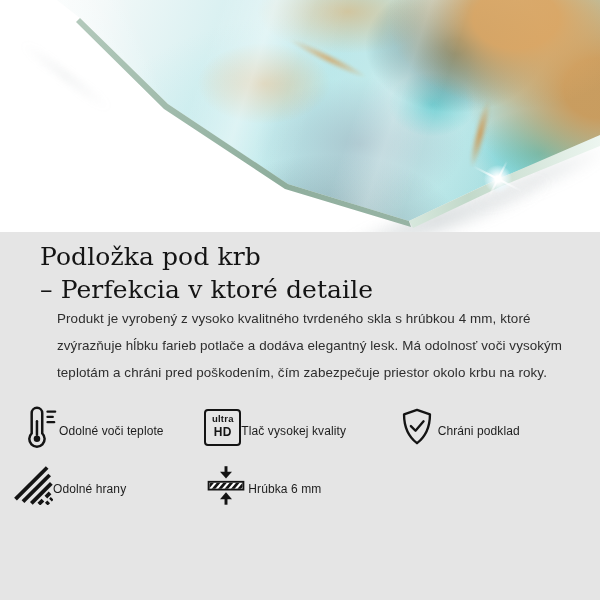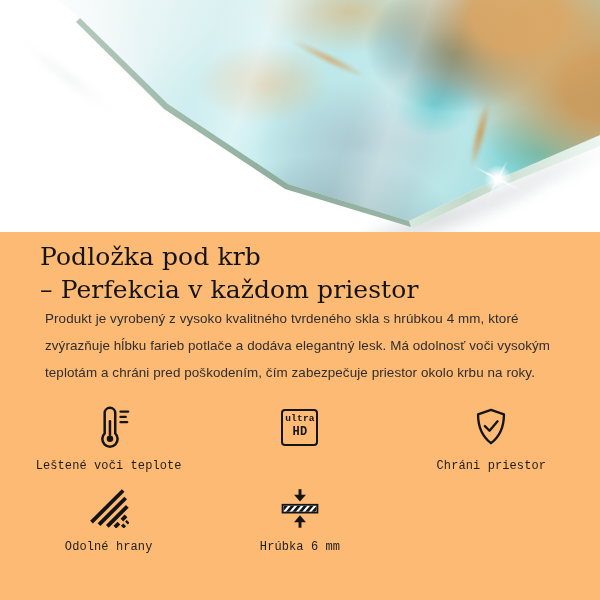--- a/index.html
+++ b/index.html
@@ -1,16 +1,16 @@
 <!DOCTYPE html>
 <html><head>
 <meta charset="utf-8">
 <style>
   html,body{margin:0;padding:0;background:#fff;}
-  .canvas{position:relative;width:600px;height:600px;background:#fdba74;overflow:hidden;
+  .canvas{position:relative;width:600px;height:600px;background:#e5e5e5;overflow:hidden;
           font-family:"Liberation Sans",sans-serif;}
 
   
   .photo{position:absolute;left:0;top:0;width:600px;height:232px;background:#fff;overflow:hidden;}
   .streak-shadow{position:absolute;left:6px;top:26px;width:150px;height:10px;
     background:radial-gradient(50% 50% at 50% 50%, rgba(140,150,156,.22), rgba(140,150,156,0) 75%);
     transform:rotate(37deg);transform-origin:left center;filter:blur(4px);}
   .corner-shadow{position:absolute;left:268px;top:194px;width:340px;height:52px;
     background:radial-gradient(50% 50% at 50% 50%, rgba(120,134,140,.30), rgba(120,134,140,0) 70%);
     transform:rotate(-19deg);filter:blur(6px);}
@@ -54,27 +54,27 @@
   .sparkle .glow{position:absolute;left:-14px;top:-14px;width:28px;height:28px;border-radius:50%;
     background:radial-gradient(circle, rgba(255,255,255,1) 15%, rgba(235,250,255,.6) 45%, rgba(255,255,255,0) 72%);}
   .sparkle .arm{position:absolute;background:linear-gradient(90deg, rgba(255,255,255,0), #fff 45%, #fff 55%, rgba(255,255,255,0));}
   .sparkle .arm1{left:-27px;top:-1px;width:54px;height:2px;transform:rotate(27deg);}
   .sparkle .arm2{left:-20px;top:-1px;width:40px;height:2px;transform:rotate(-63deg);}
 
   
   .title{position:absolute;left:40px;top:240px;margin:0;font-family:"DejaVu Serif",serif;
     font-weight:400;font-size:25px;line-height:33px;color:#141414;letter-spacing:.1px;}
   .title span{display:block;}
-  .desc{position:absolute;left:45px;top:305px;width:535px;margin:0;
+  .desc{position:absolute;left:57px;top:305px;width:535px;margin:0;
     font-size:13.4px;line-height:27px;color:#2e2e2e;letter-spacing:.1px;}
 
   
   .features{position:absolute;left:13px;top:403px;width:574px;display:grid;
     grid-template-columns:repeat(3,1fr);row-gap:10px;}
-  .feature{display:flex;flex-direction:column;align-items:center;font-family:Liberation Mono, monospace;}
+  .feature{display:flex;flex-direction:row;align-items:center;}
   .icon-box{height:48px;display:flex;align-items:center;justify-content:center;}
   .f-label{margin-top:8px;font-size:12px;line-height:15px;color:#1d1d1d;letter-spacing:.1px;}
   .ic{stroke:#141414;fill:none;stroke-linecap:round;stroke-linejoin:round;}
   .uhd{width:33px;height:33px;border:2.5px solid #141414;border-radius:4px;display:flex;
     flex-direction:column;align-items:center;justify-content:center;color:#141414;}
   .uhd .u{font-size:9.5px;font-weight:700;line-height:10px;letter-spacing:.2px;}
   .uhd .h{font-size:12px;font-weight:800;line-height:16px;letter-spacing:.3px;}
 </style>
 </head>
 <body>
@@ -95,58 +95,59 @@
     <div class="edge-bottom"></div>
     <div class="sparkle">
       <div class="glow"></div>
         <div class="arm arm1"></div>
         <div class="arm arm2"></div>
     </div>
   </div>
 
   <h1 class="title">
     <span>Podložka pod krb</span>
-    <span>– Perfekcia v každom priestor</span>
+    <span>– Perfekcia v ktoré detaile</span>
   </h1>
 
   <p class="desc">Produkt je vyrobený z vysoko kvalitného tvrdeného skla s hrúbkou 4 mm, ktoré zvýrazňuje hĺbku farieb potlače a dodáva elegantný lesk. Má odolnosť voči vysokým teplotám a chráni pred poškodením, čím zabezpečuje priestor okolo krbu na roky.</p>
 
   <div class="features">
 
     <div class="feature">
       <div class="icon-box">
         <svg class="ic" width="46" height="46" viewBox="0 0 48 48" stroke-width="2.6">
           <path d="M19.5 30.7 L19.5 9.5 A5.5 5.5 0 0 1 30.5 9.5 L30.5 30.7 A8 8 0 1 1 19.5 30.7 Z"></path>
           <line x1="25" y1="18" x2="25" y2="32"></line>
           <circle cx="25" cy="36.3" r="3.4" fill="#141414" stroke="none"></circle>
           <line x1="36" y1="8" x2="44" y2="8" stroke-width="2.4"></line>
           <line x1="36" y1="13.5" x2="41.5" y2="13.5" stroke-width="2.4"></line>
           <line x1="36" y1="19" x2="43" y2="19" stroke-width="2.4"></line>
         </svg>
       </div>
-      <div class="f-label">Leštené voči teplote</div>
+      <div class="f-label">Odolné voči teplote</div>
     </div>
 
     <div class="feature">
       <div class="icon-box">
         <div class="uhd">
           <span class="u">ultra</span>
           <span class="h">HD</span>
         </div>
       </div>
+      <div class="f-label">Tlač vysokej kvality</div>
     </div>
 
     <div class="feature">
       <div class="icon-box">
         <svg class="ic" width="42" height="42" viewBox="0 0 48 48" stroke-width="2.7">
           <path d="M24 4.5 L38.8 9.6 C38.8 22 35.5 33.5 24 42.5 C12.5 33.5 9.2 22 9.2 9.6 Z"></path>
           <path d="M17 23 L22.3 28.3 L31.5 17.5"></path>
         </svg>
       </div>
-      <div class="f-label">Chráni priestor</div>
+      <div class="f-label">Chráni podklad</div>
     </div>
 
 
     <div class="feature">
       <div class="icon-box">
         <svg width="40" height="40" viewBox="0 0 48 48" stroke="#141414" fill="none">
           <line x1="3" y1="41" x2="41" y2="3" stroke-width="4.6"></line>
           <line x1="12" y1="44" x2="44" y2="12" stroke-width="4.6"></line>
           <line x1="22" y1="46" x2="46" y2="22" stroke-width="4.6"></line>
           <line x1="31" y1="47" x2="47" y2="31" stroke-width="4.6" stroke-dasharray="7 5"></line>

